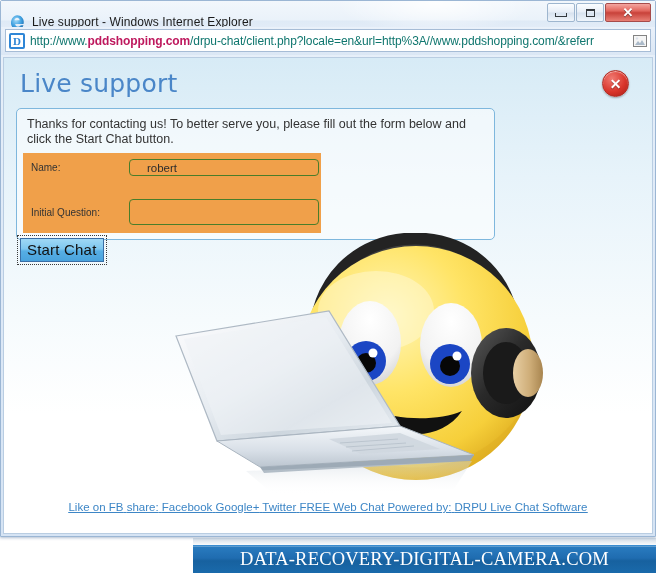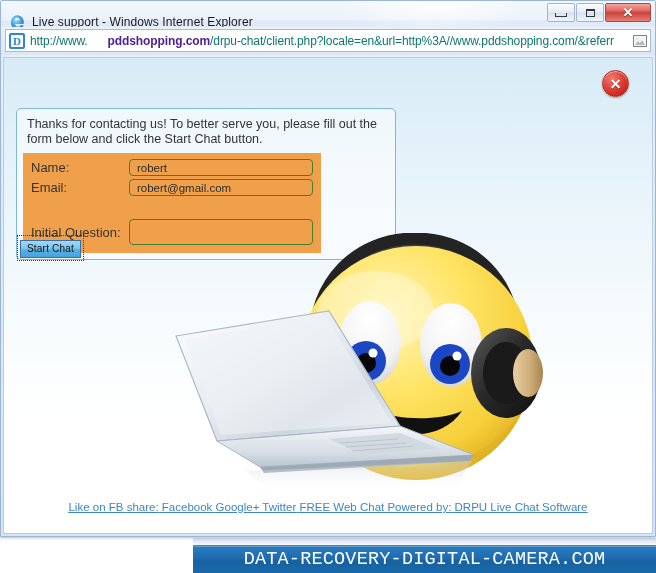--- a/index.html
+++ b/index.html
@@ -108,21 +108,21 @@
     border: 2px solid #2f86d6; box-sizing: border-box;
     background: #ffffff; border-radius: 2px;
     color: #2f86d6; font-size: 11px; font-weight: bold;
     line-height: 12px; text-align: center;
     font-family: "Liberation Serif", serif;
   }
   .url {
     flex: 1 1 auto; font-size: 12px; color: #6d6d6d;
     white-space: nowrap; overflow: hidden; letter-spacing: -.1px;
   }
-  .url b { color: #4c1d95; font-weight: bold; margin-left: 20px; }
+  .url b { color: #be185d; font-weight: bold; }
   .url .dim { color: #0f766e; }
   .addr-right-icon { flex: none; width: 16px; height: 16px; margin-left: 3px; opacity: .75; }
 
   
   .viewport {
     position: absolute; left: 2px; top: 56px;
     width: 650px; height: 477px;
     background:
        linear-gradient(to bottom, #d7ebf6 0%, #e7f3fa 25%, #f6fbfd 55%, #ffffff 75%, #ffffff 100%);
     border: 1px solid #b9cde2;
@@ -150,70 +150,70 @@
     box-sizing: border-box;
   }
   .close-circle span {
     color:#fff; font-size:14px; font-weight:bold; line-height:1;
     text-shadow: 0 1px 1px rgba(0,0,0,.35);
   }
 
   
   .form-box {
     position: absolute; left: 12px; top: 50px;
-    width: 380px;
+    width: 479px;
     border: 1px solid #7eb7dd;
     border-radius: 5px;
     background: rgba(255,255,255,.55);
     box-sizing: border-box;
     padding: 6px 6px 6px 6px;
   }
   .intro {
     font-size: 12.5px; color: #333333; line-height: 15px;
     padding: 2px 4px 6px 4px;
   }
   .orange-panel {
     background: #f0a04a;
     padding: 6px 8px 8px 8px;
     width: 298px;
     box-sizing: border-box;
   }
   .frow { display: flex; align-items: center; margin-bottom: 3px; }
   .frow:last-child { margin-bottom: 0; }
   .flabel {
-    font-size: 13px; color: #333333;
+    font-size: 10px; color: #333333;
     width: 98px; flex: none;
   }
   .finput {
     flex: 1 1 auto;
     height: 17px;
     border: 1px solid #4a7d2a;
     border-radius: 4px;
     background: #f0a04a;
     font-size: 11.5px;
     color: #2d2d2d;
-    padding: 0 7px;
+    padding: 0 17px;
     box-sizing: border-box;
     font-family: "Liberation Sans", sans-serif;
     outline: none;
   }
   .frow.tall { margin-top: 23px; }
   .frow.tall .finput { height: 26px; }
 
   
   .start-chat-wrap {
     position: absolute; left: 13px; top: 177px;
     padding: 2px;
     border: 1px dotted #3a3a3a;
     display: inline-block;
   }
   .start-chat {
     border: 1px solid #3a6ea5;
     background: linear-gradient(to bottom, #9fd8f5 0%, #7ec7ef 45%, #56aee4 55%, #4aa3dd 100%);
-    font-size: 10px;
+    font-size: 15px;
     color: #111111;
     padding: 2px 6px 3px 6px;
     font-family: "Liberation Sans", sans-serif;
     letter-spacing: .2px;
     text-align: center;
   }
 
   
   .hero { position: absolute; left: 150px; top: 175px; width: 420px; height: 265px; }
 
@@ -232,21 +232,21 @@
   .site-banner {
     position: absolute; left: 193px; top: 545px;
     width: 463px; height: 27px;
     background: linear-gradient(to bottom, #2a7cc0 0%, #1f6cb0 45%, #17619f 55%, #1a6aab 100%);
     border-top: 1px solid #3a8cd0;
     display: flex; align-items: center; justify-content: center;
     box-shadow: inset 0 1px 0 rgba(255,255,255,.25);
   }
   .site-banner .txt {
     color: #ffffff; font-size: 18.5px; letter-spacing: .2px;
-    font-family: Liberation Mono, monospace;
+    font-family: Liberation Serif, serif;
     white-space: nowrap;
     text-align: center;
   }
   .banner-shadow{
     position:absolute; left:193px; top:538px; width:463px; height:8px;
     background: linear-gradient(to bottom, rgba(120,150,180,.35), rgba(255,255,255,0));
   }
 </style>
 </head>
 <body>
@@ -294,36 +294,33 @@
           <rect x="1.5" y="2.5" width="13" height="11" fill="#f2f2f2" stroke="#5a5a5a"></rect>
           <path d="M3 12l3-4 2 2.2L10 7l3 5z" fill="#8fa3b8"></path>
           <circle cx="5" cy="5.4" r="1.2" fill="#cfd8e2"></circle>
         </svg>
       </div>
     </div>
 
     <div class="viewport">
 
       <div class="page-header">
+        <div class="page-title">Live support</div>
         <div class="close-circle">
           <span>✕</span>
         </div>
       </div>
 
       <div class="form-box">
         <div class="intro">Thanks for contacting us! To better serve you, please fill out the form below and click the Start Chat button.</div>
 
         <div class="orange-panel">
           <div class="frow">
             <div class="flabel">Name:</div>
             <input class="finput" type="text" value="robert" style="">
-          </div>
-          <div class="frow">
-            <div class="flabel">Email:</div>
-            <input class="finput" type="text" value="robert@gmail.com" style="">
           </div>
           <div class="frow tall">
             <div class="flabel">Initial Question:</div>
             <input class="finput" type="text" value="" style="">
           </div>
         </div>
       </div>
 
       <div class="start-chat-wrap">
         <button class="start-chat">Start Chat</button>

